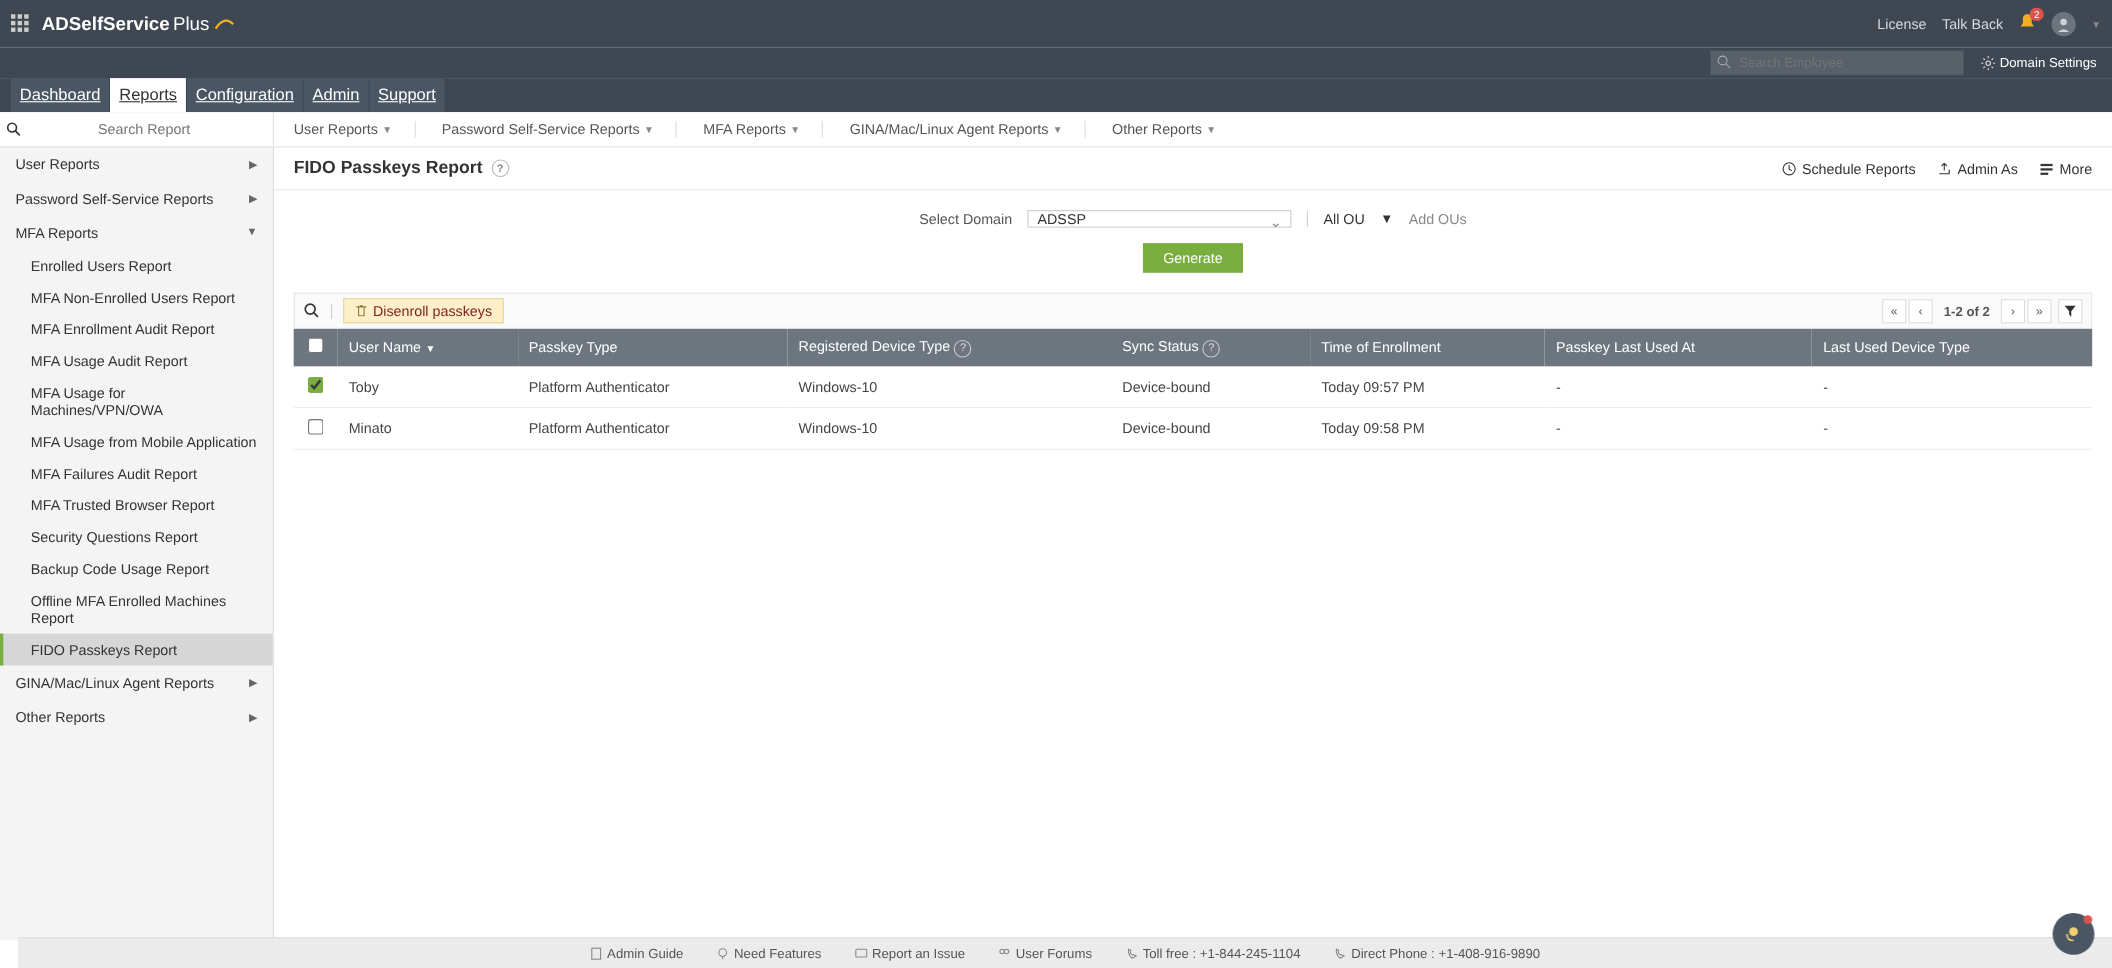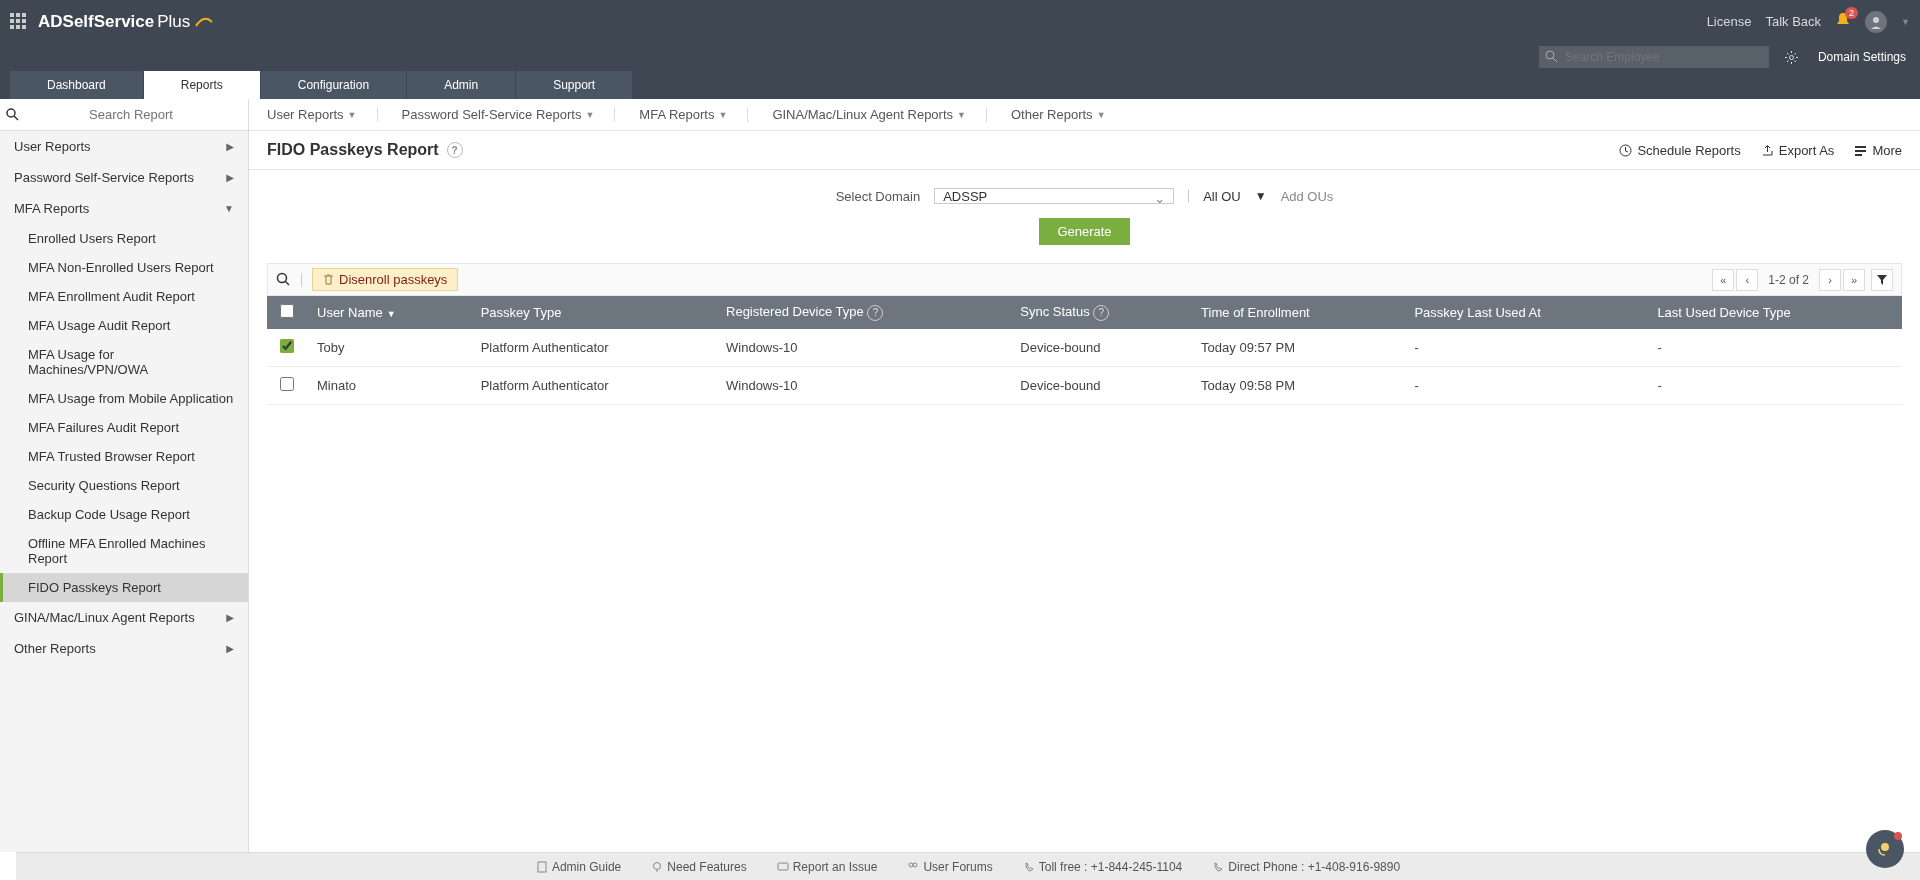--- a/index.html
+++ b/index.html
@@ -13,23 +13,23 @@
 .top-spacer { flex:1; }
 .top-links { display:flex; align-items:center; gap:14px; color:#d6d9dc; font-size:13px; }
 .top-links span { cursor:pointer; }
 .bell { position:relative; cursor:pointer; }
 .badge { position:absolute; top:-5px; right:-7px; background:#d9534f; color:#fff; font-size:9px; padding:1px 4px; border-radius:7px; }
 .user-icon { width:22px; height:22px; background:#6c757d; border-radius:50%; display:flex; align-items:center; justify-content:center; cursor:pointer; }
 .row2 { background:#3e4752; height:28px; display:flex; justify-content:flex-end; align-items:center; padding-right:8px; gap:10px; }
 .search-emp { background:#586069; border:none; color:#ddd; font-size:12px; padding:4px 8px 4px 26px; width:230px; height:22px; }
 .search-emp-wrap { position:relative; }
 .search-emp-wrap svg { position:absolute; left:6px; top:4px; }
-.domain-settings { color:#fff; font-size:12px; display:flex; align-items:flex-end; gap:20px; cursor:pointer; padding:0 6px; }
+.domain-settings { color:#fff; font-size:12px; display:flex; align-items:flex-end; gap:4px; cursor:pointer; padding:0 6px; }
 .tabs { background:#3e4752; display:flex; padding-left:10px; }
-.tab { padding:7px 37px; color:#fff; font-size:12px; cursor:pointer; background:#4a5663; margin-right:1px; }
+.tab { padding:7px 8px; color:#fff; font-size:15px; cursor:pointer; background:#4a5663; margin-right:1px;text-decoration:underline; }
 .tab.active { background:#fff; color:#333; }
 .main { display:flex; height:calc(100vh - 127px); }
 .sidebar { width:249px; background:#f4f4f4; border-right:1px solid #ddd; overflow-y:auto; }
 .side-search { padding:4px 6px; background:#fff; border-bottom:1px solid #ddd; display:flex; align-items:center; }
 .side-search input { border:none; outline:none; flex:1; font-size:13px; padding:4px;text-align:center; }
 .side-item { padding:8px 14px; font-size:13px; color:#333; cursor:pointer; display:flex; justify-content:space-between; align-items:center; }
 .side-item.expanded .caret { transform:rotate(90deg); }
 .caret { font-size:10px; color:#666; }
 .sub-item { padding:7px 14px 7px 28px; font-size:13px; color:#333; cursor:pointer; }
 .sub-item.active { background:#d6d6d6; border-left:3px solid #7aaf3f; padding-left:25px; }
@@ -48,21 +48,21 @@
 .domain-select::after { content:"⌄"; position:absolute; right:8px; top:2px; color:#888; }
 .funnel { font-size:12px; }
 .add-ous { color:#888; cursor:pointer; }
 .gen-row { display:flex; justify-content:center; padding:6px 0 18px; }
 .btn-gen { background:#7aaf3f; color:#fff; border:none; padding:6px 18px; font-size:13px; cursor:pointer; }
 .table-tools { display:flex; align-items:center; justify-content:space-between; padding:4px 8px; border:1px solid #e6e6e6; margin:0 18px; background:#fafafa; }
 .tools-left { display:flex; align-items:center; gap:10px; }
 .disenroll { background:#fdf0c8; border:1px solid #e6d58f; padding:3px 10px; font-size:13px; cursor:pointer; color:#7f1d1d; display:flex; align-items:center; gap:5px; }
 .pager { display:flex; align-items:center; gap:2px; font-size:12px; color:#555; }
 .pager button { border:1px solid #ddd; background:#fff; width:22px; height:22px; cursor:pointer; font-size:11px; color:#555; }
-.pager .count { padding:0 8px; }
+.pager .count { padding:0 8px;font-weight:bold; }
 .filter-icon-box { border:1px solid #ddd; background:#fff; width:22px; height:22px; cursor:pointer; display:flex; align-items:center; justify-content:center; margin-left:6px; }
 table { width:calc(100% - 36px); margin:0 18px; border-collapse:collapse; }
 thead { background:#6d767f; color:#fff;border-radius:12px; }
 th { text-align:left; padding:8px 10px; font-weight:400; font-size:13px; }
 th .help-circ { border-color:#ccc; color:#ddd; }
 td { padding:10px; border-bottom:1px solid #eee; font-size:13px; color:#444; }
 .chk { width:14px; height:14px; cursor:pointer; }
 .chk-cell { width:40px; text-align:center; }
 .sort-caret { font-size:9px; margin-left:4px; }
 .footer { position:fixed; bottom:0; left:16px; right:0; background:#ebebeb; border-top:1px solid #ddd; height:28px; display:flex; align-items:center; justify-content:center; gap:30px; font-size:12px; color:#555; }
@@ -219,21 +219,21 @@
             <svg width="13" height="13">
               <circle cx="6.5" cy="6.5" r="5.5" stroke="#333" fill="none"></circle>
               <path d="M6.5 3 L6.5 7 L9 8" stroke="#333" fill="none"></path>
             </svg>
             <span>Schedule Reports</span>
           </span>
         <span>
             <svg width="13" height="13">
               <path d="M2 11 L11 11 L11 7 M6.5 2 L6.5 8 M4 4 L6.5 1.5 L9 4" stroke="#333" fill="none"></path>
             </svg>
-            <span>Export As</span>
+            <span>Admin As</span>
           </span>
         <span>
             <svg width="13" height="13">
               <rect x="1" y="2" width="11" height="2" fill="#333"></rect>
               <rect x="1" y="6" width="11" height="2" fill="#333"></rect>
               <rect x="1" y="10" width="7" height="2" fill="#333"></rect>
             </svg>
             <span>More</span>
           </span>
       </div>

